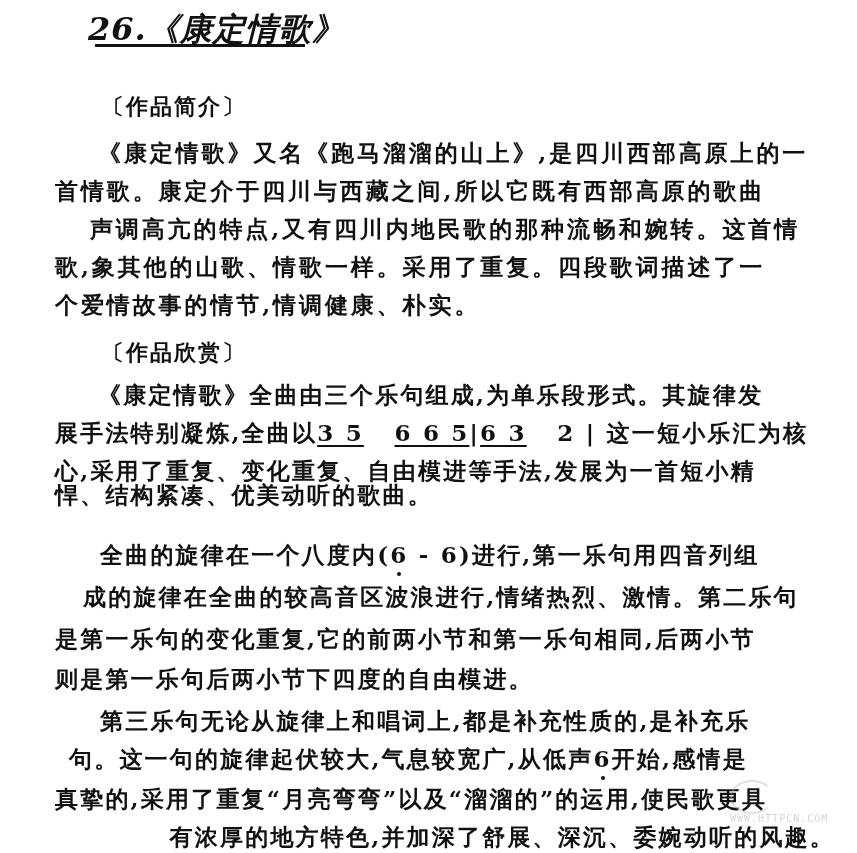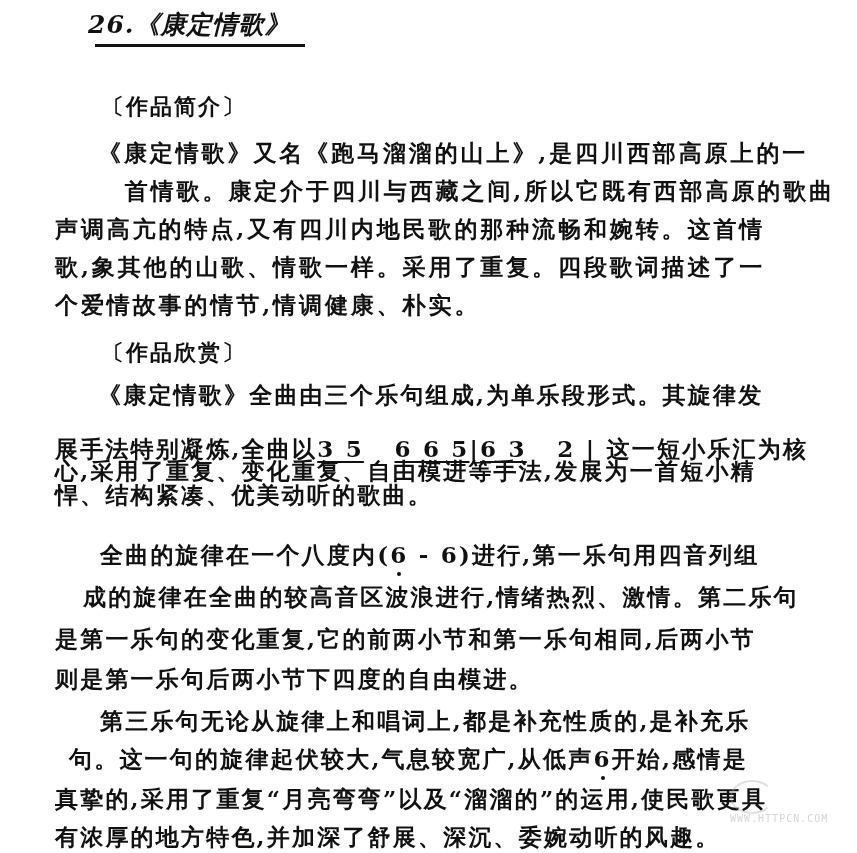--- a/index.html
+++ b/index.html
@@ -3,21 +3,21 @@
 <meta charset="utf-8">
 <style>
   html, body { margin: 0; padding: 0; background: #ffffff; }
   body {
     width: 857px; height: 853px; position: relative; overflow: hidden;
     font-family: "DejaVu Serif", "Liberation Serif", serif;
     color: #111111;
   }
   .title {
     position: absolute; left: 88px; top: 8px;
-    font-size: 25px; font-weight: bold; font-style: italic;
+    font-size: 32px; font-weight: bold; font-style: italic;
     letter-spacing: 1px;
   }
   .title-rule {
     position: absolute; left: 95px; top: 44px; width: 210px; height: 3px;
     background: #111111;
   }
   .section-head {
     position: absolute; left: 102px;
     font-size: 22px; font-weight: bold; letter-spacing: 2px;
   }
@@ -54,44 +54,44 @@
   }
 </style>
 </head>
 <body>
 
 <div class="title">26.《康定情歌》</div>
 <div class="title-rule"></div>
 
 <div class="section-head" style="top:92px;">〔作品简介〕</div>
 <div class="line soft indent" style="top:138px; left:98px;">《康定情歌》又名《跑马溜溜的山上》,是四川西部高原上的一</div>
-<div class="line soft" style="top:176px;text-align:right;">首情歌。康定介于四川与西藏之间,所以它既有西部高原的歌曲</div>
-<div class="line soft" style="top:214px;">声调高亢的特点,又有四川内地民歌的那种流畅和婉转。这首情</div>
+<div class="line soft" style="top:176px;">首情歌。康定介于四川与西藏之间,所以它既有西部高原的歌曲</div>
+<div class="line soft" style="top:214px;text-align:center;">声调高亢的特点,又有四川内地民歌的那种流畅和婉转。这首情</div>
 <div class="line soft" style="top:252px;">歌,象其他的山歌、情歌一样。采用了重复。四段歌词描述了一</div>
 <div class="line soft" style="top:290px;">个爱情故事的情节,情调健康、朴实。</div>
 
 <div class="section-head" style="top:338px;">〔作品欣赏〕</div>
 
 <div class="line" style="top:380px; left:98px;">《康定情歌》全曲由三个乐句组成,为单乐段形式。其旋律发</div>
-<div class="line" style="top:434px;">
+<div class="line" style="top:418px;">
   <span>展手法特别凝炼,全曲以</span><span class="note">3 5</span>&nbsp;&nbsp;&nbsp;<span class="note">6 6 5</span><span>|</span><span class="note">6 3</span>&nbsp;&nbsp;&nbsp;<span>2</span>&nbsp;<span>|</span>&nbsp;<span>这一短小乐汇为核</span>
 </div>
 <div class="line" style="top:456px;">心,采用了重复、变化重复、自由模进等手法,发展为一首短小精</div>
 <div class="line" style="top:480px;">悍、结构紧凑、优美动听的歌曲。</div>
 
 <div class="line" style="top:540px; left:100px;">
   <span>全曲的旋律在一个八度内(</span><span class="dot-below">6</span><span> - 6)进行,第一乐句用四音列组</span>
 </div>
 <div class="line" style="top:582px;margin-left:28px;">成的旋律在全曲的较高音区波浪进行,情绪热烈、激情。第二乐句</div>
 <div class="line" style="top:624px;">是第一乐句的变化重复,它的前两小节和第一乐句相同,后两小节</div>
 <div class="line" style="top:664px;">则是第一乐句后两小节下四度的自由模进。</div>
 
 <div class="line" style="top:706px; left:100px;">第三乐句无论从旋律上和唱词上,都是补充性质的,是补充乐</div>
 <div class="line" style="top:744px;margin-left:14px;">
   <span>句。这一句的旋律起伏较大,气息较宽广,从低声</span><span class="dot-below">6</span><span>开始,感情是</span>
 </div>
 <div class="line" style="top:784px;">真挚的,采用了重复“月亮弯弯”以及“溜溜的”的运用,使民歌更具</div>
-<div class="line" style="top:822px;">有浓厚的地方特色,并加深了舒展、深沉、委婉动听的风趣。</div>
+<div class="line" style="top:822px;text-align:right;">有浓厚的地方特色,并加深了舒展、深沉、委婉动听的风趣。</div>
 
 <div class="watermark">
   <div class="wm-swirl"></div>
   <div class="wm-url">WWW.HTTPCN.COM</div>
 </div>
 
 </body></html>

